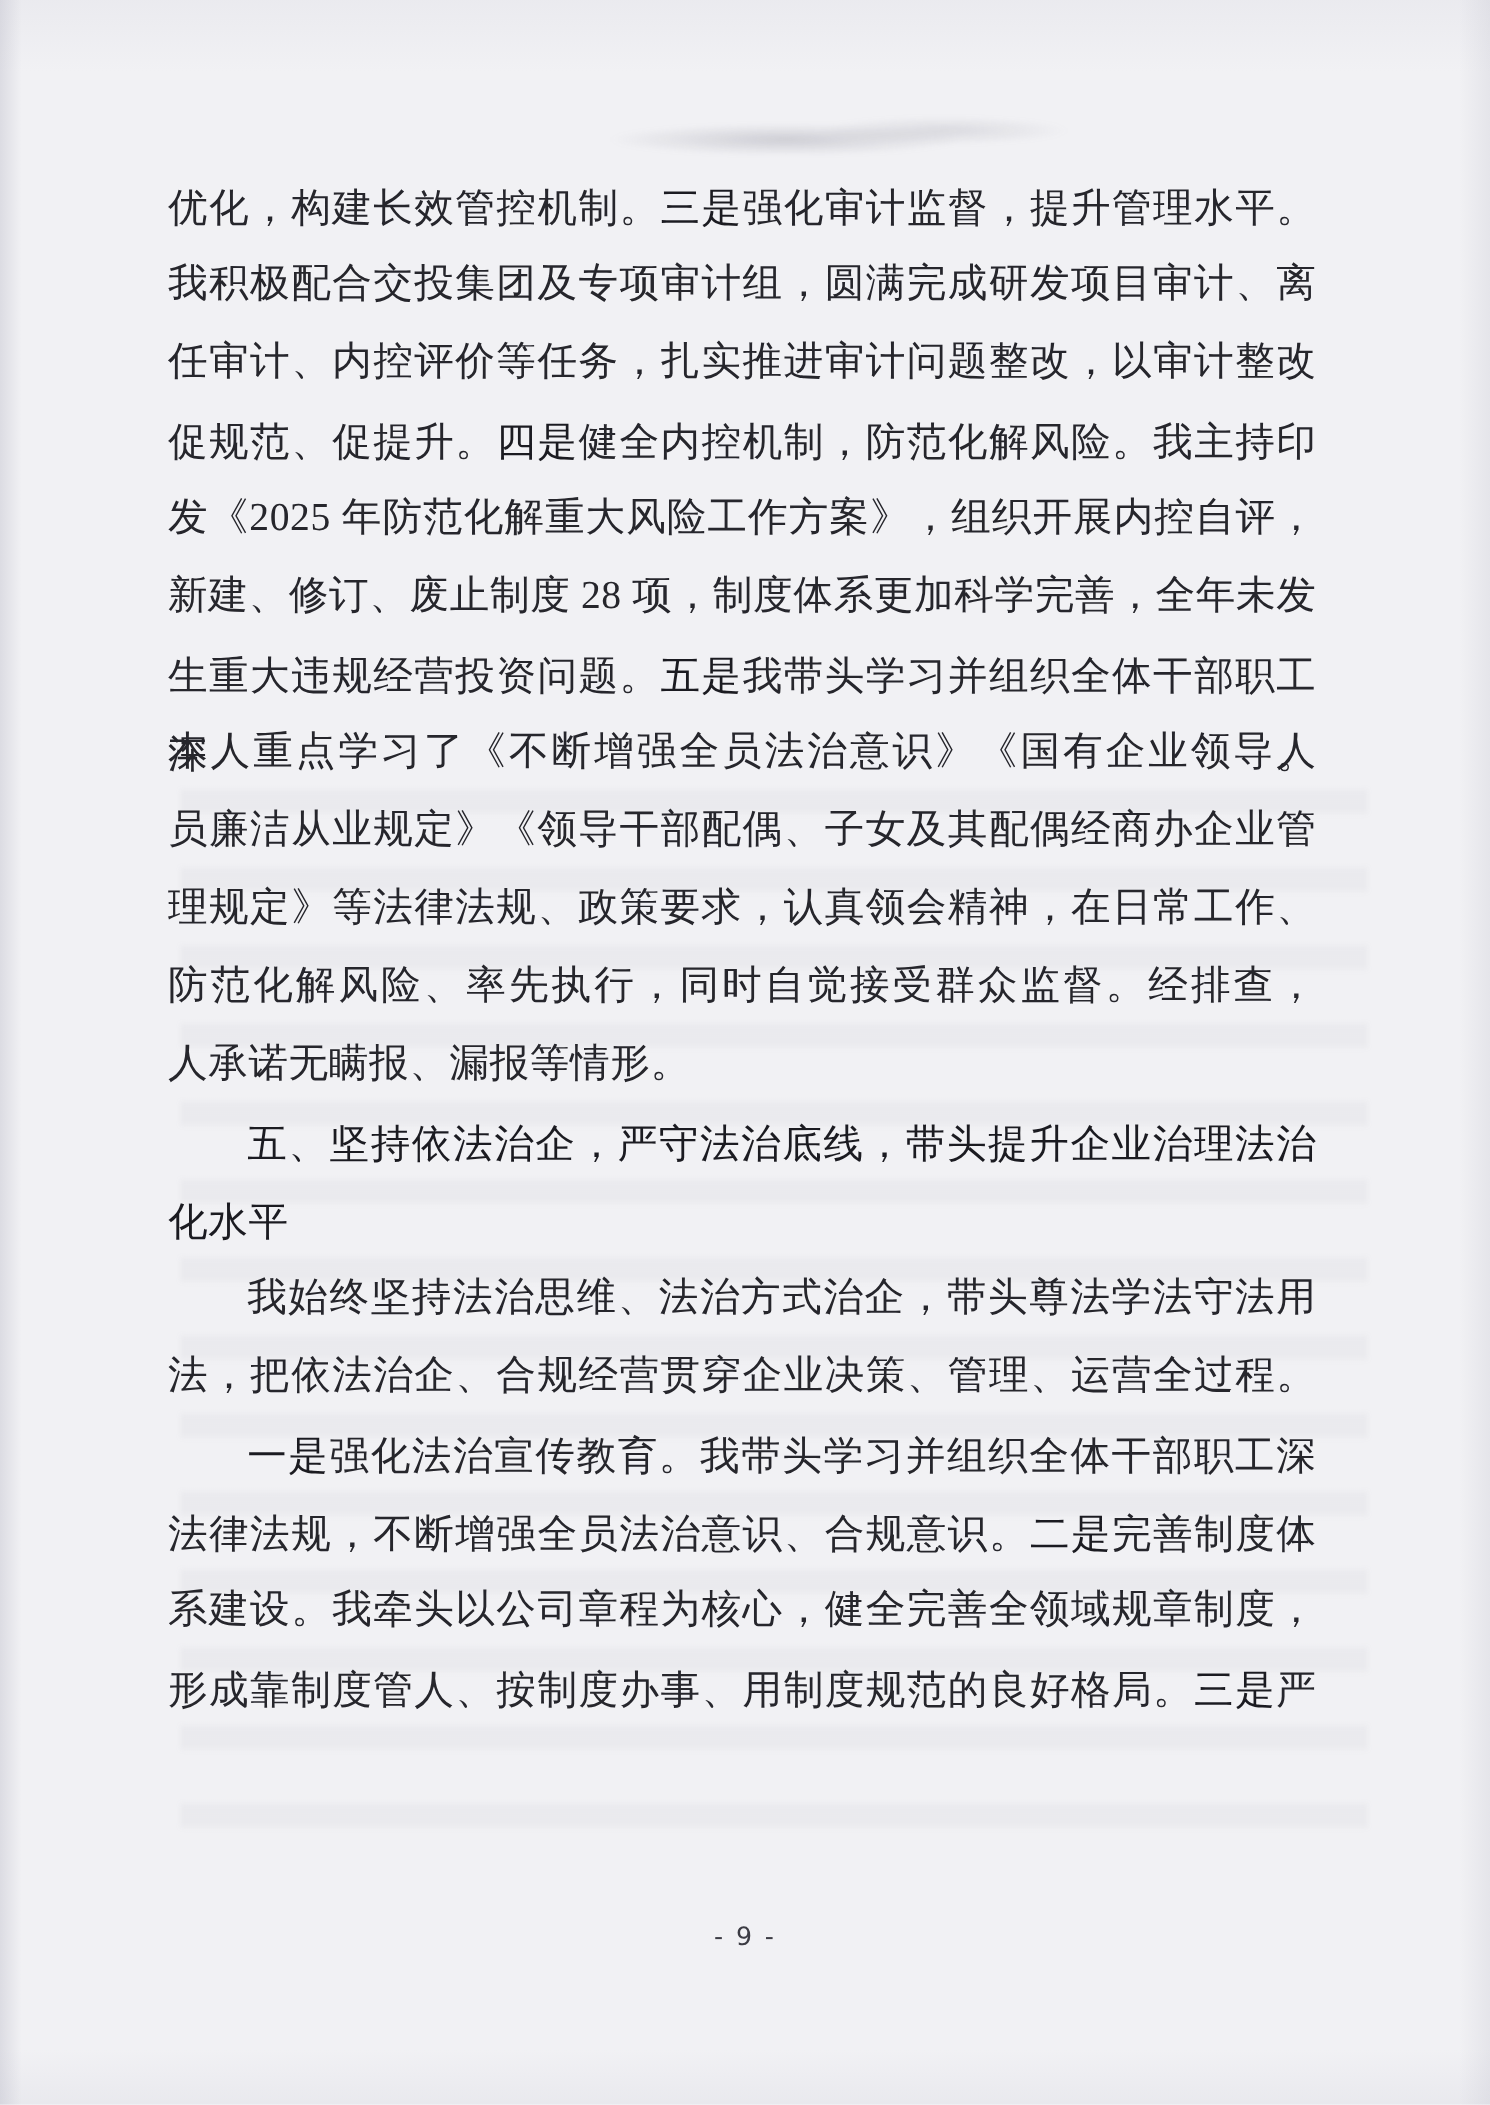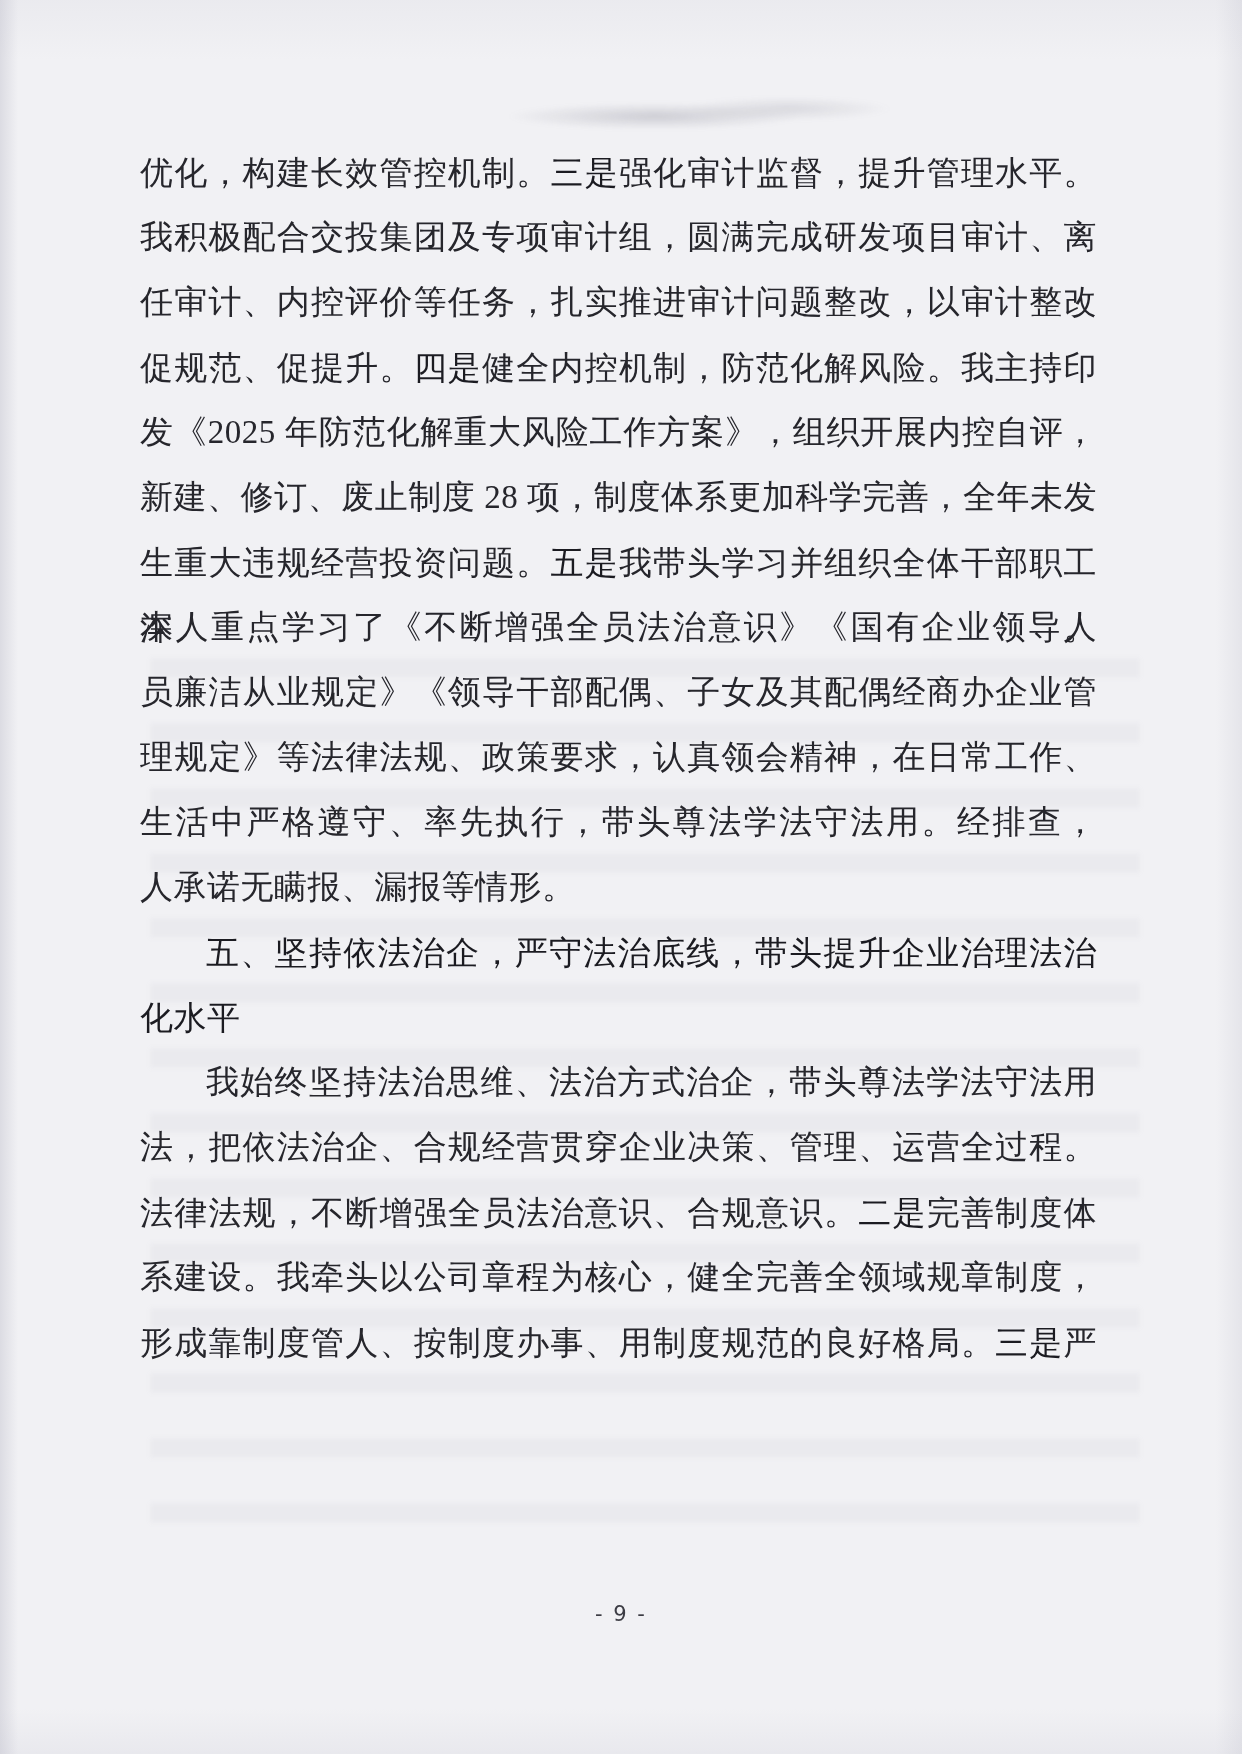--- a/index.html
+++ b/index.html
@@ -91,24 +91,25 @@
       <div class="line justify"><span class="seg">优化，构建长效管控机制。</span><span class="seg bold">三是</span><span class="seg">强化审计监督，提升管理水平。</span></div>
       <div class="line justify"><span class="seg">我积极配合交投集团及专项审计组，圆满完成研发项目审计、离</span></div>
       <div class="line justify"><span class="seg">任审计、内控评价等任务，扎实推进审计问题整改，以审计整改</span></div>
       <div class="line justify"><span class="seg">促规范、促提升。</span><span class="seg bold">四是</span><span class="seg">健全内控机制，防范化解风险。我主持印</span></div>
       <div class="line justify"><span class="seg">发《2025 年防范化解重大风险工作方案》，组织开展内控自评，</span></div>
       <div class="line justify"><span class="seg">新建、修订、废止制度 28 项，制度体系更加科学完善，全年未发</span></div>
       <div class="line justify"><span class="seg">生重大违规经营投资问题。</span><span class="seg bold">五是</span><span class="seg">我带头学习并组织全体干部职工深。</span></div>
       <div class="line justify"><span class="seg">本人重点学习了《不断增强全员法治意识》《国有企业领导人</span></div>
       <div class="line justify"><span class="seg">员廉洁从业规定》《领导干部配偶、子女及其配偶经商办企业管</span></div>
       <div class="line justify"><span class="seg">理规定》等法律法规、政策要求，认真领会精神，在日常工作、</span></div>
-      <div class="line justify"><span class="seg">生活中严格遵守、率先执行，带头尊法学法守法用。经排查，</span></div>
+      <div class="line justify"><span class="seg">防范化解风险、率先执行，同时自觉接受群众监督。经排查，</span></div>
       <div class="line"><span class="seg">人承诺无瞒报、漏报等情形。</span></div>
       <div class="line justify indent heading"><span class="seg bold">五、坚持依法治企，严守法治底线，带头提升企业治理法治</span></div>
       <div class="line heading"><span class="seg bold">化水平</span></div>
       <div class="line justify indent"><span class="seg">我始终坚持法治思维、法治方式治企，带头尊法学法守法用</span></div>
       <div class="line justify"><span class="seg">法，把依法治企、合规经营贯穿企业决策、管理、运营全过程。</span></div>
+      <div class="line justify indent"><span class="seg bold">一是</span><span class="seg">强化法治宣传教育。我带头学习并组织全体干部职工深</span></div>
       <div class="line justify"><span class="seg">法律法规，不断增强全员法治意识、合规意识。</span><span class="seg bold">二是</span><span class="seg">完善制度体</span></div>
       <div class="line justify"><span class="seg">系建设。我牵头以公司章程为核心，健全完善全领域规章制度，</span></div>
       <div class="line justify"><span class="seg">形成靠制度管人、按制度办事、用制度规范的良好格局。</span><span class="seg bold">三是</span><span class="seg">严</span></div>
     </div>
   <div class="page-number">- 9 -</div>
 </div>
 
 </body></html>

